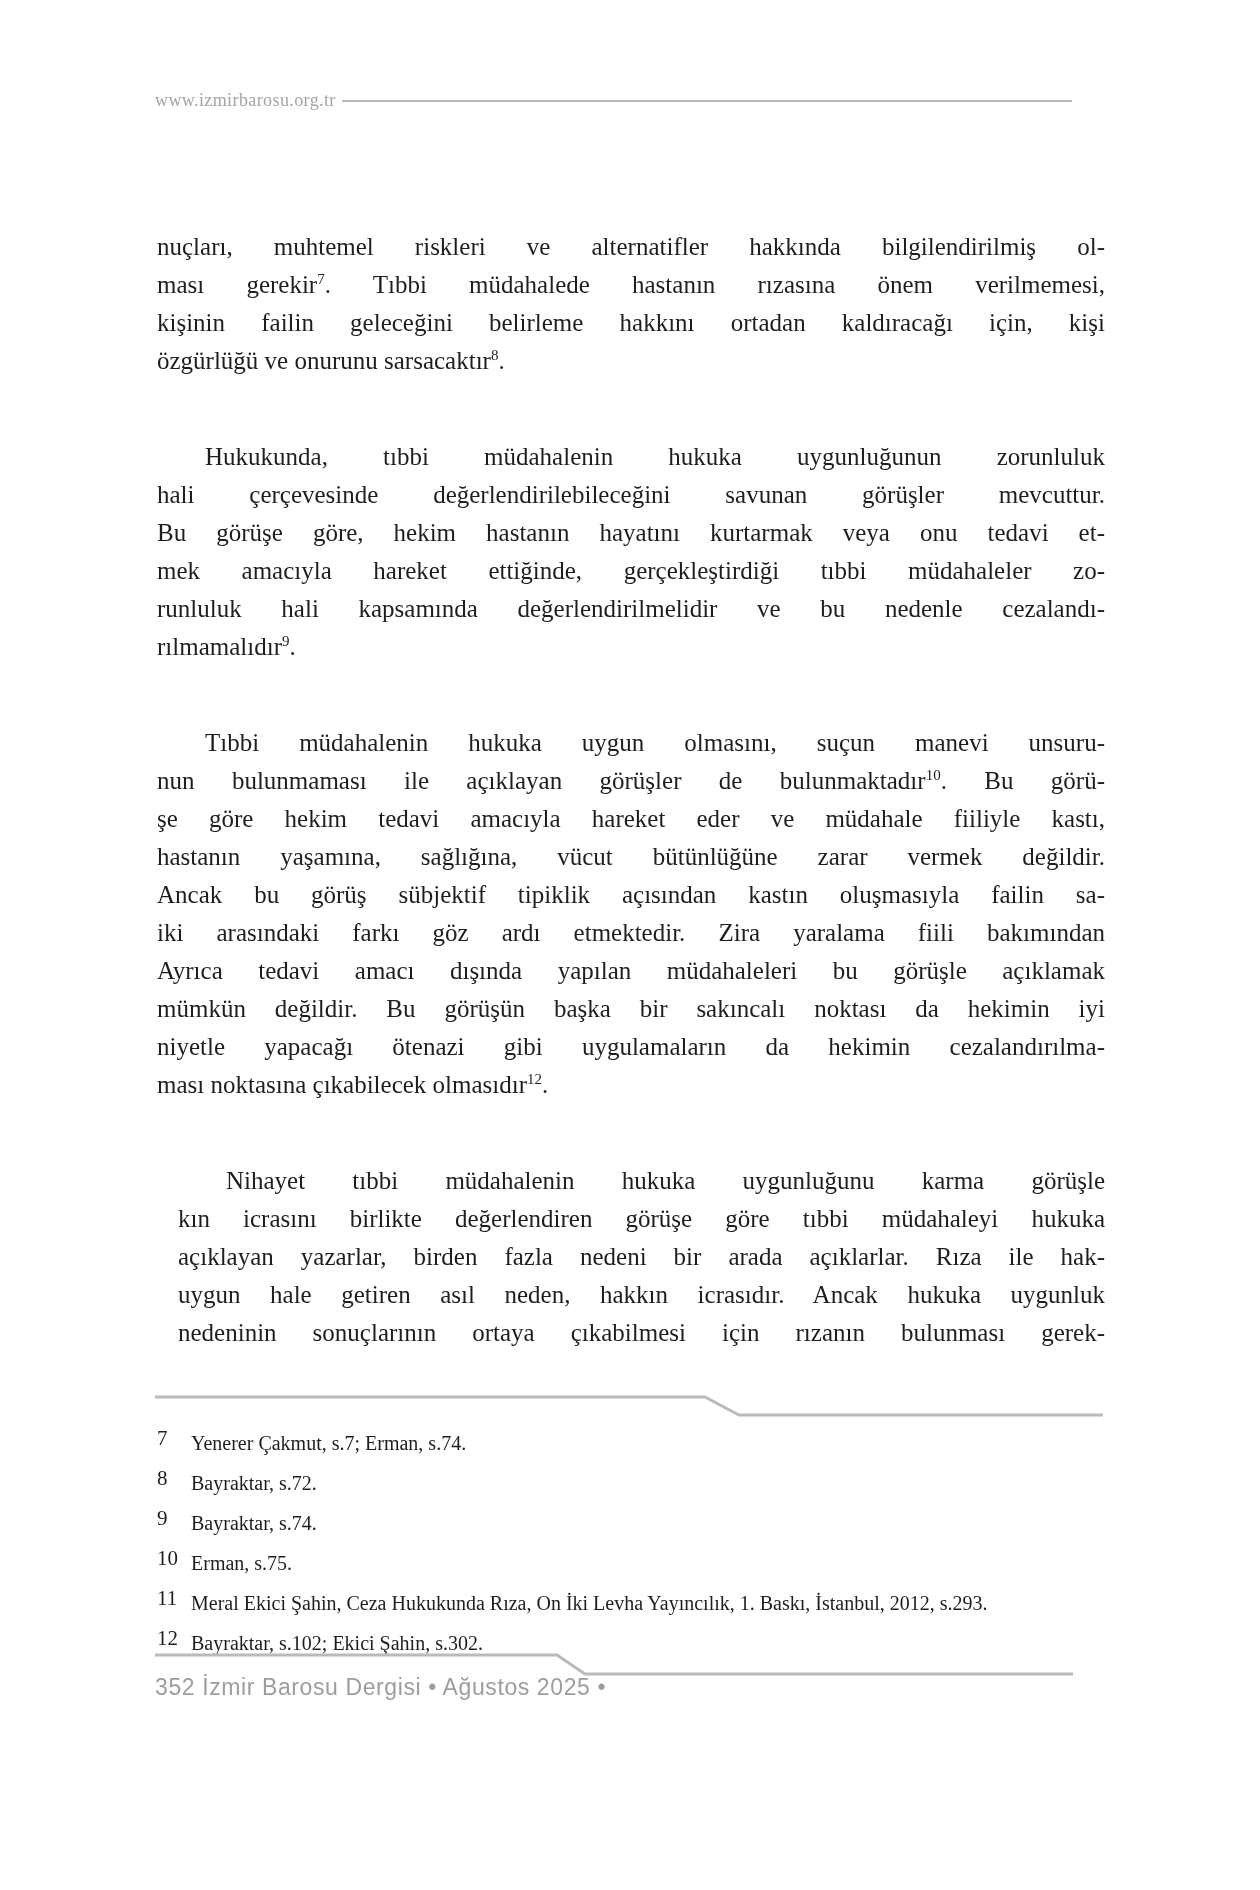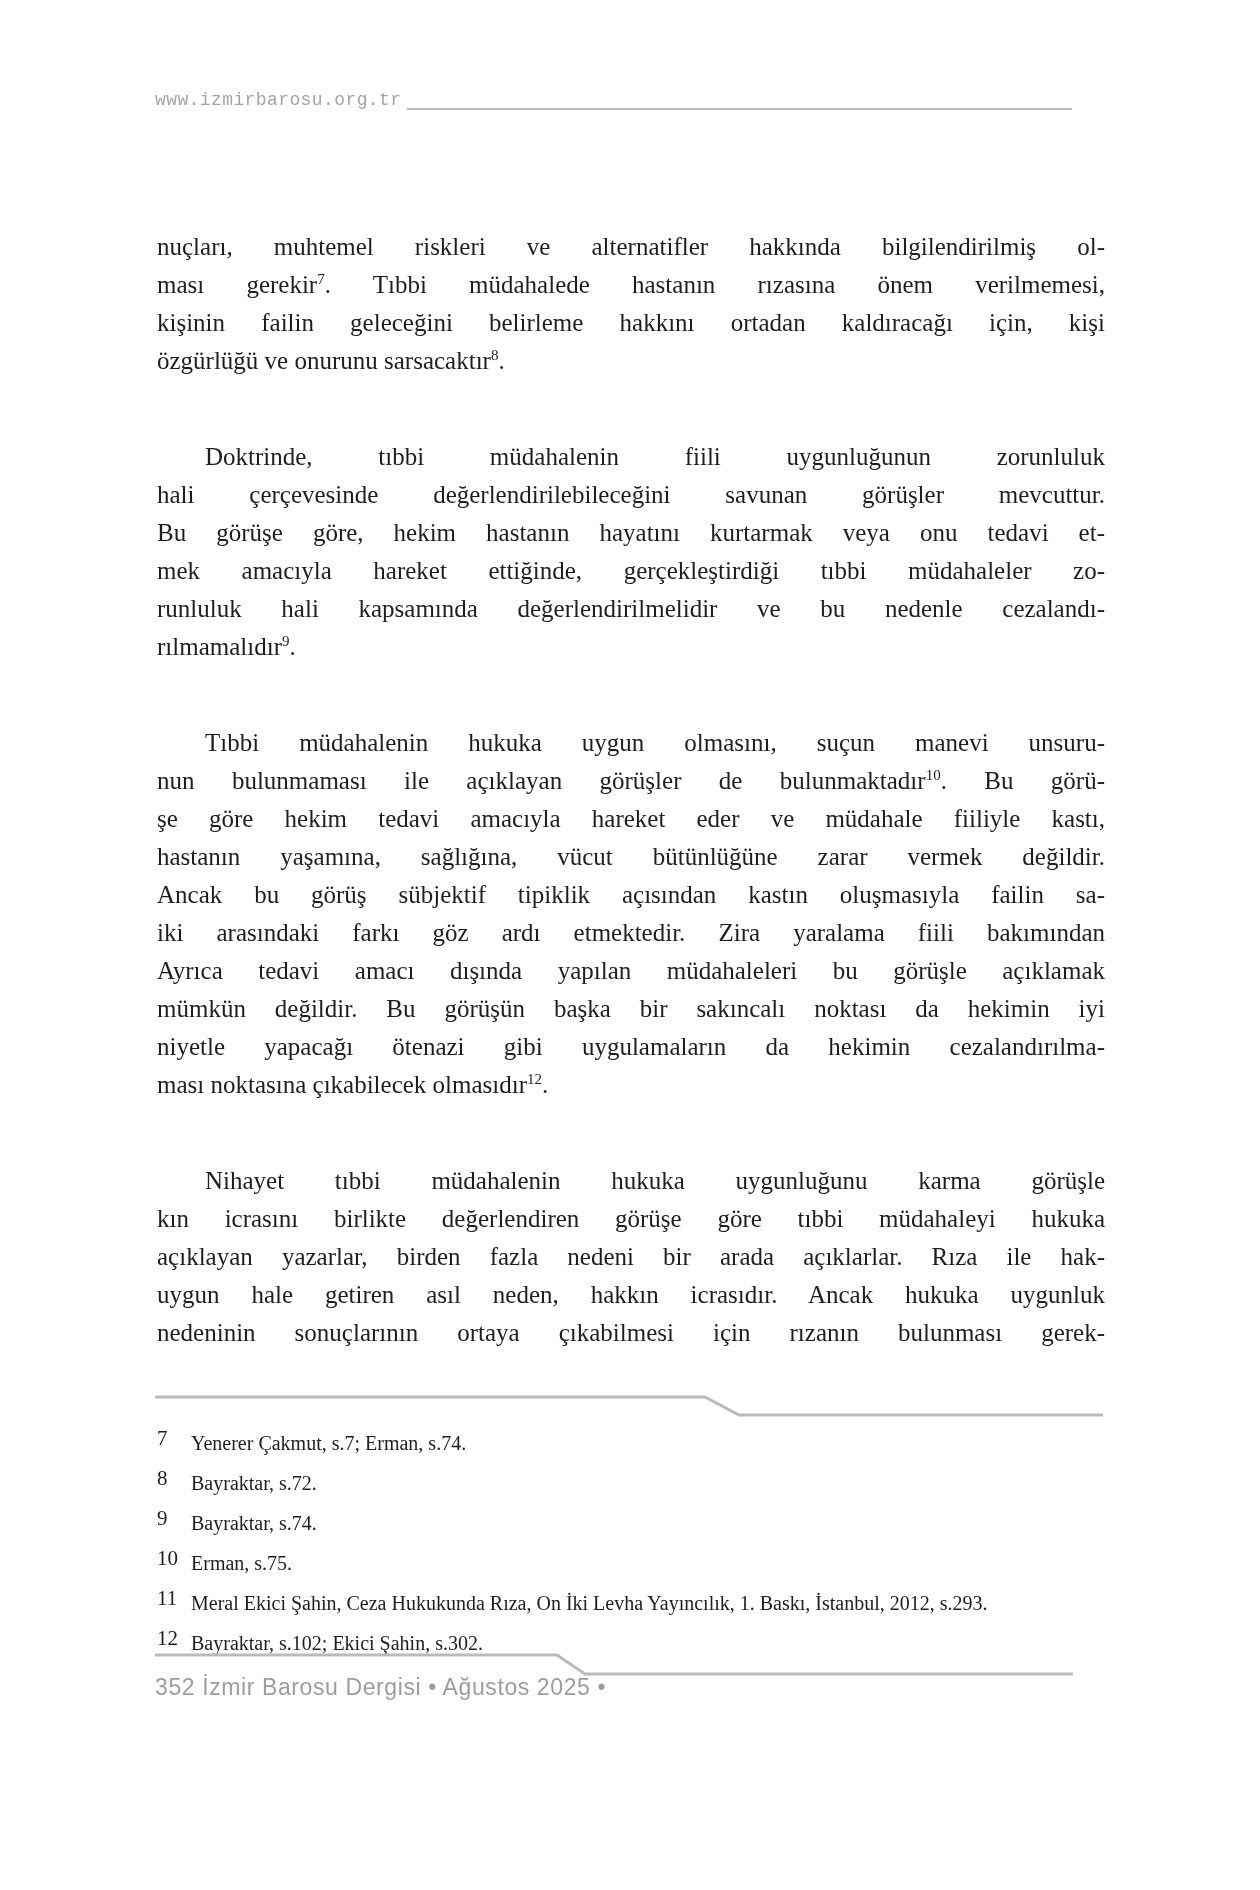--- a/index.html
+++ b/index.html
@@ -7,35 +7,35 @@
     width:1260px;height:1890px;
     background:#ffffff;
     position:relative;
     font-family:"Liberation Serif","DejaVu Serif",serif;
     color:#1e1e1e;
     overflow:hidden;
   }
   
   .page-header{
     position:absolute;top:90px;left:155px;width:950px;
-    display:flex;align-items:flex-end;
-    font-family:Liberation Mono, monospace;
+    display:flex;align-items:center;
+    font-family:Liberation Serif, serif;
     font-size:18px;letter-spacing:.4px;color:#a3a4a6;
   }
   .page-header .rule{
     flex:1;height:0;border-top:2.5px solid #b9babd;
     margin-left:6px;margin-right:33px;
   }
   
   .article{
     position:absolute;top:228px;left:157px;width:948px;
     font-size:25px;line-height:38px;
   }
   .para{margin:0 0 58px 0;}
-  .para:last-child{margin-bottom:0;}
+  .para:last-child{margin-bottom:0;margin-left:21px;}
   .line{
     text-align:justify;
     text-align-last:justify;
     height:38px;overflow:visible;
   }
   .line.lastline{text-align-last:left;}
   .para.indent .line:first-child{text-indent:48px;}
   sup{
     font-size:15px;line-height:0;
     position:relative;top:-9px;vertical-align:baseline;
@@ -70,21 +70,21 @@
 </div>
 
 <div class="article">
     <div class="para">
       <div class="line">nuçları, muhtemel riskleri ve alternatifler hakkında bilgilendirilmiş ol-</div>
       <div class="line">ması gerekir<sup>7</sup>. Tıbbi müdahalede hastanın rızasına önem verilmemesi,</div>
       <div class="line">kişinin failin geleceğini belirleme hakkını ortadan kaldıracağı için, kişi</div>
       <div class="line lastline">özgürlüğü ve onurunu sarsacaktır<sup>8</sup>.</div>
     </div>
     <div class="para indent">
-      <div class="line">Doktrinde, tıbbi müdahalenin fiili uygunluğunun zorunluluk</div>
+      <div class="line">Hukukunda, tıbbi müdahalenin hukuka uygunluğunun zorunluluk</div>
       <div class="line">hali çerçevesinde değerlendirilebileceğini savunan görüşler mevcuttur.</div>
       <div class="line">Bu görüşe göre, hekim hastanın hayatını kurtarmak veya onu tedavi et-</div>
       <div class="line">mek amacıyla hareket ettiğinde, gerçekleştirdiği tıbbi müdahaleler zo-</div>
       <div class="line">runluluk hali kapsamında değerlendirilmelidir ve bu nedenle cezalandı-</div>
       <div class="line lastline">rılmamalıdır<sup>9</sup>.</div>
     </div>
     <div class="para indent">
       <div class="line">Tıbbi müdahalenin hukuka uygun olmasını, suçun manevi unsuru-</div>
       <div class="line">nun bulunmaması ile açıklayan görüşler de bulunmaktadır<sup>10</sup>. Bu görü-</div>
       <div class="line">şe göre hekim tedavi amacıyla hareket eder ve müdahale fiiliyle kastı,</div>

